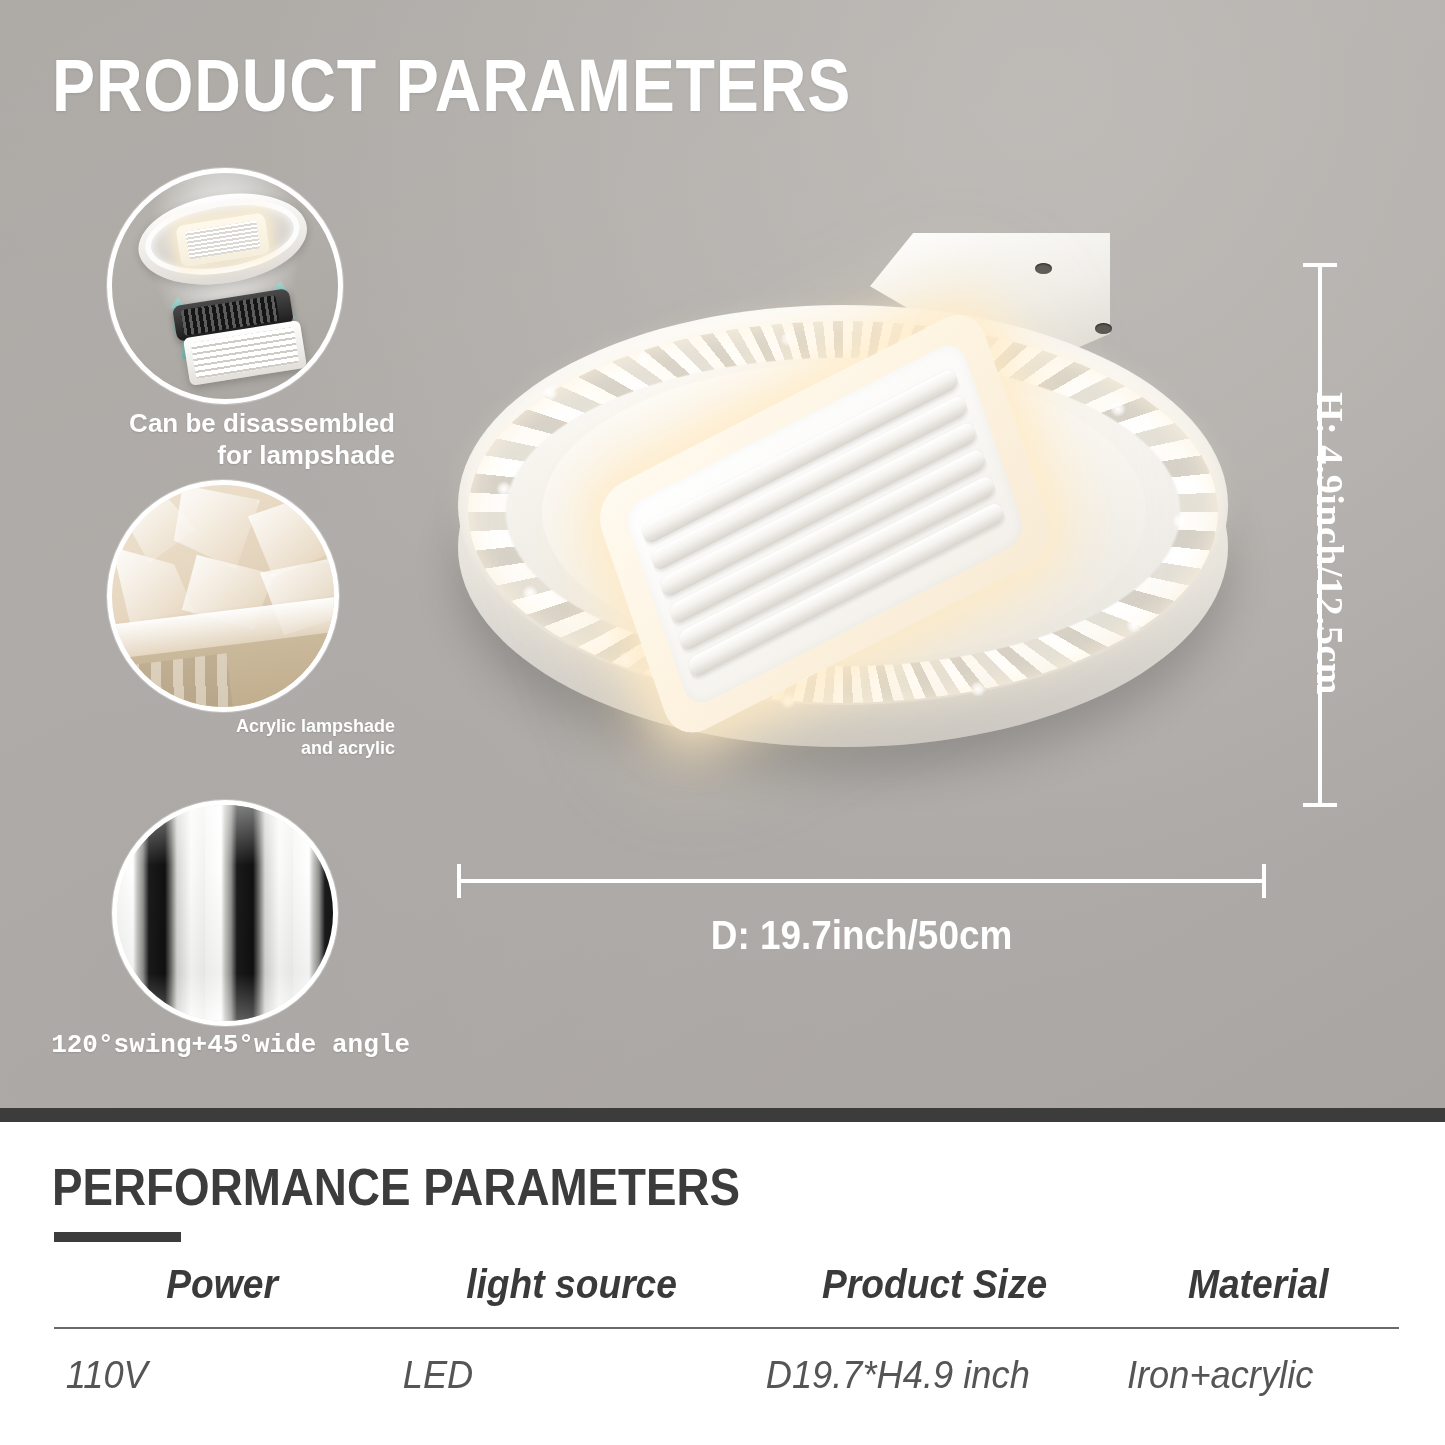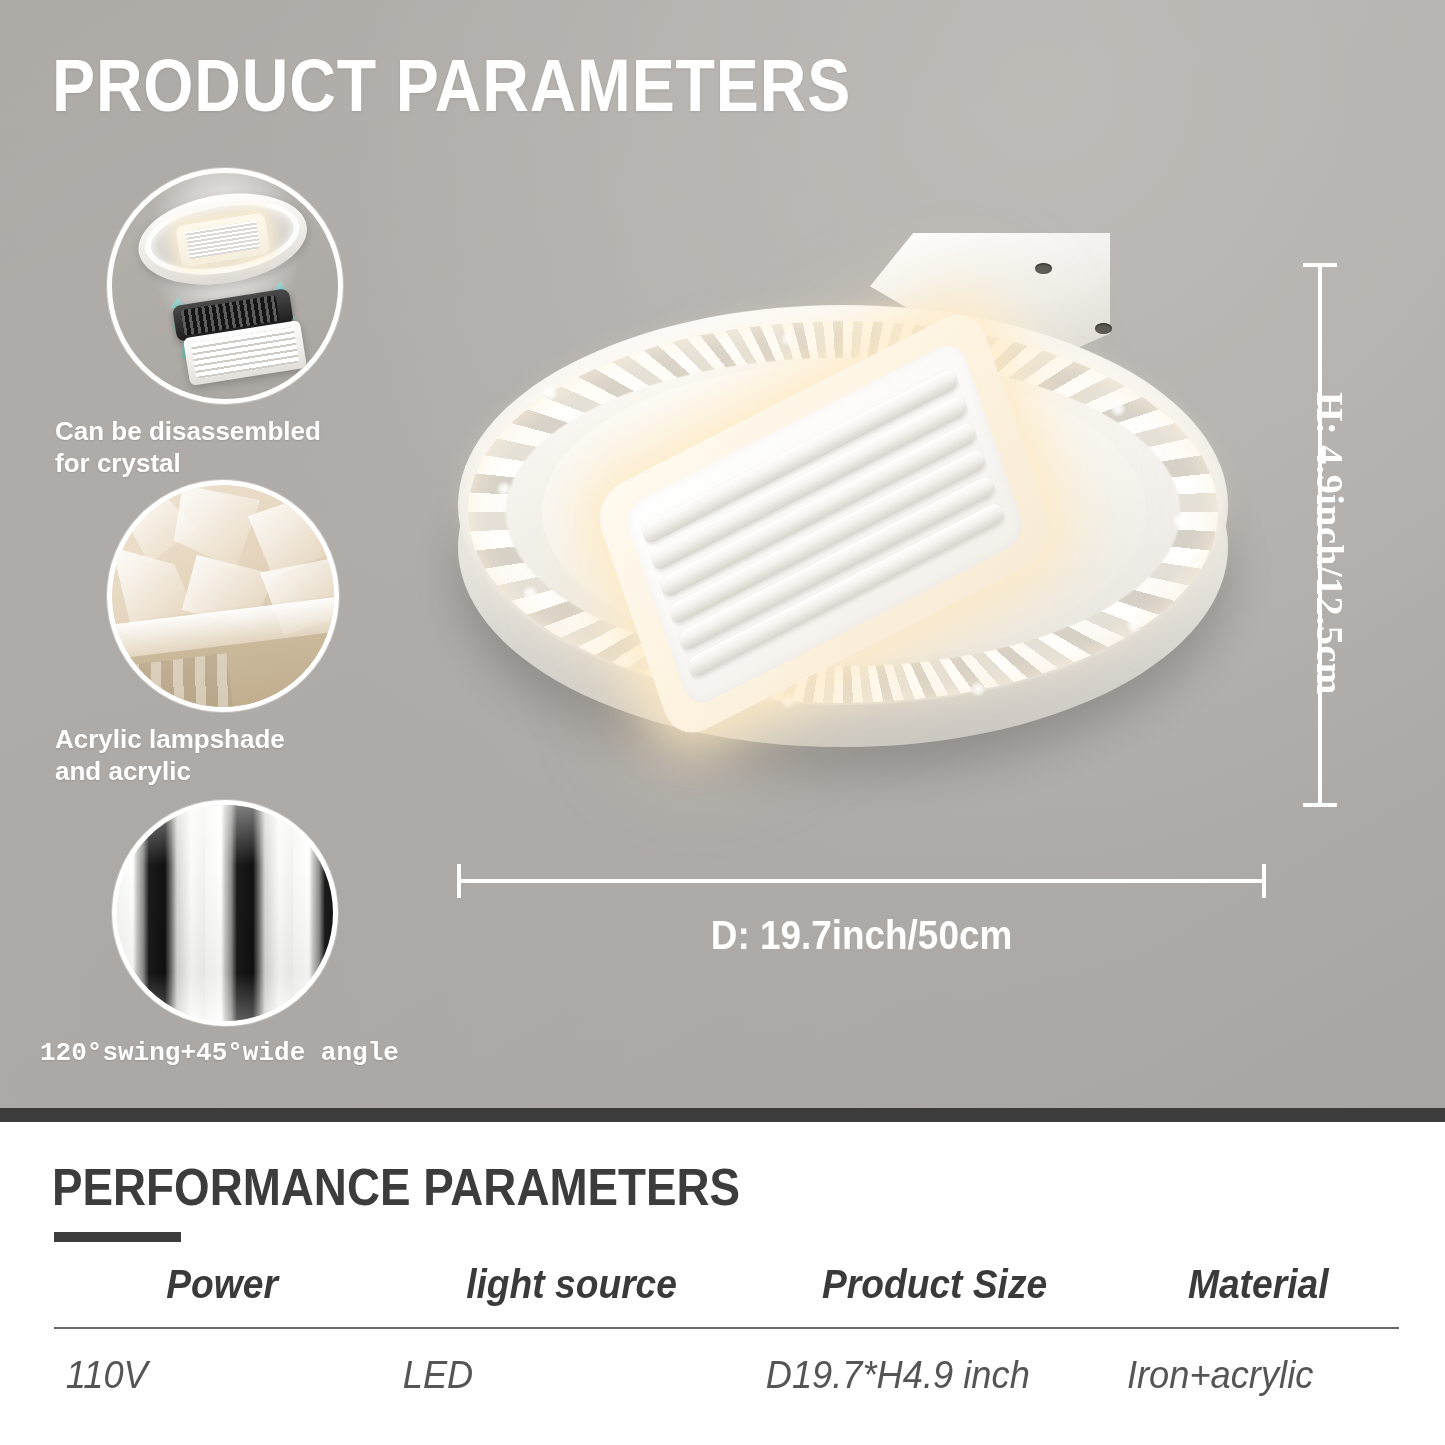--- a/index.html
+++ b/index.html
@@ -36,41 +36,41 @@
   
   .feature { position:absolute; width:340px; }
   .feature-circle {
     position:relative;
     border-radius:50%;
     border:5px solid #ffffff;
     overflow:hidden;
     box-shadow:0 0 0 1px rgba(255,255,255,0.25);
   }
   .feature-caption {
-    margin-top:12px;
-    text-align:left;
+    margin-top:4px;
+    text-align:right;
     color:#ffffff;
     font-weight:bold;
     line-height:1.22;
     text-shadow:0 1px 2px rgba(0,0,0,0.12);
   }
 
   #feature-1 { left:55px; top:168px; }
   #feature-1 .feature-circle { width:236px; height:236px; margin-left:52px;
     background:
       radial-gradient(ellipse at 50% 30%, #ffffff 0%, rgba(255,255,255,0.0) 48%),
       linear-gradient(160deg,#b6b3ae 0%, #a9a6a1 100%);
   }
   #feature-1 .feature-caption { font-size:26px; }
 
   #feature-2 { left:55px; top:480px; }
   #feature-2 .feature-circle { width:232px; height:232px; margin-left:52px;
     background:linear-gradient(150deg,#efe4d2 0%, #e6d6bf 40%, #d9c8ae 70%, #cdbca2 100%);
   }
-  #feature-2 .feature-caption { font-size:26px; }
+  #feature-2 .feature-caption { font-size:18px; }
 
   #feature-3 { left:40px; top:800px; width:370px;font-family:Liberation Mono, monospace; }
   #feature-3 .feature-circle { width:226px; height:226px; margin-left:72px;
     background:linear-gradient(100deg,#f2f2f0 0%, #dcdcda 50%, #eeeeec 100%);
   }
   #feature-3 .feature-caption { font-size:26px; white-space:nowrap; }
 
   
   .c1-fixture {
     position:absolute; left:26px; top:22px; width:170px; height:92px;
@@ -342,21 +342,21 @@
       </div>
       <div class="c1-arrow" style="left:58px; top:124px;"></div>
       <div class="c1-arrow" style="left:66px; top:152px;"></div>
       <div class="c1-arrow" style="left:160px; top:108px;"></div>
       <div class="c1-arrow" style="left:168px; top:134px;"></div>
       <div class="c1-fanmodule"></div>
       <div class="c1-louver"></div>
     </div>
     <div class="feature-caption">
       <div>Can be disassembled</div>
-      <div>for crystal</div>
+      <div>for lampshade</div>
     </div>
   </div>
 
   <div class="feature" id="feature-2">
     <div class="feature-circle">
       <div class="c2-facets">
         <div class="facet" style="left:6px;  top:8px;   width:78px; height:70px; clip-path:polygon(0% 20%,58% 0%,100% 52%,40% 100%);"></div>
         <div class="facet" style="left:62px; top:0px;   width:86px; height:84px; clip-path:polygon(10% 0%,100% 18%,72% 100%,0% 66%);"></div>
         <div class="facet" style="left:136px;top:12px;  width:84px; height:80px; clip-path:polygon(0% 24%,66% 0%,100% 70%,30% 100%);"></div>
         <div class="facet" style="left:0px;  top:62px;  width:84px; height:78px; clip-path:polygon(0% 0%,74% 22%,100% 88%,22% 100%);"></div>

